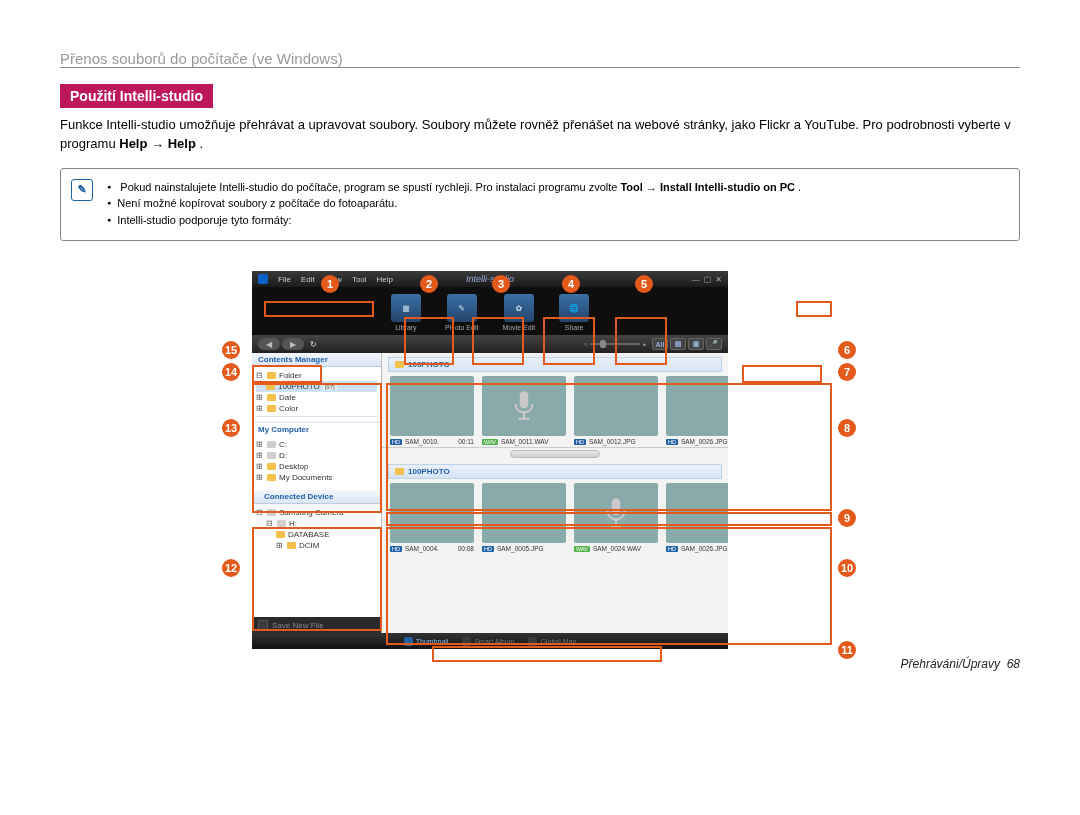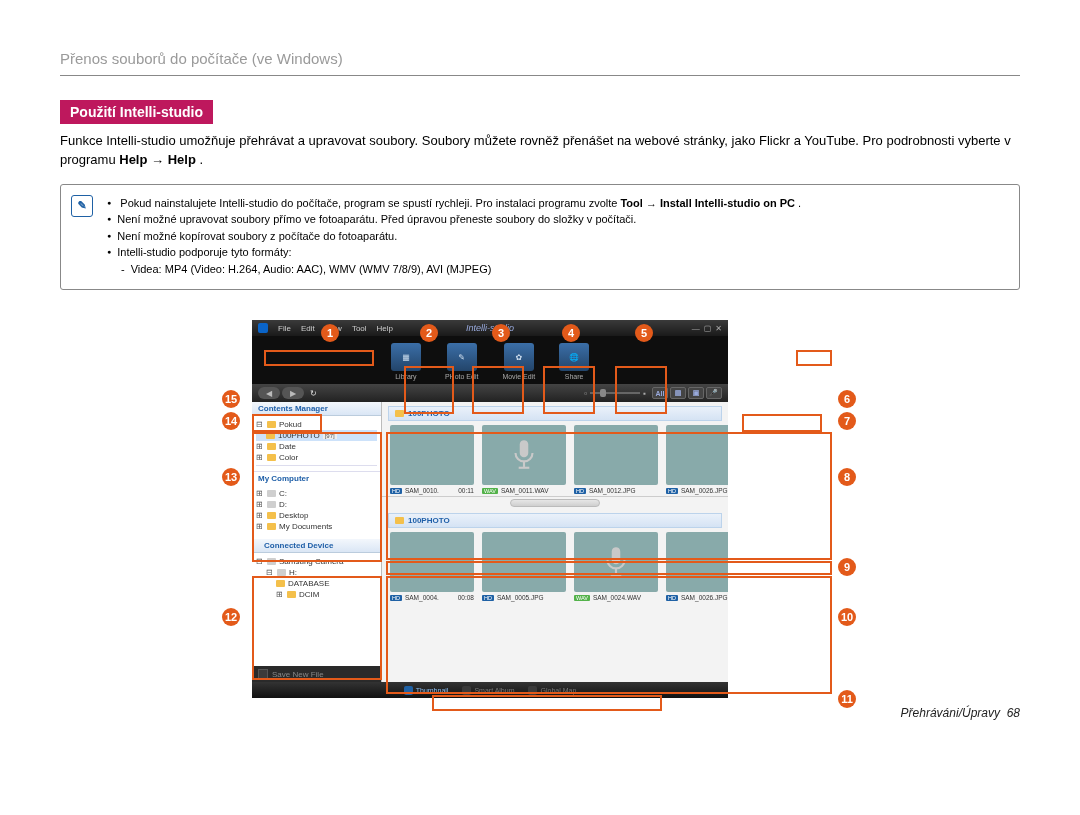--- a/index.html
+++ b/index.html
@@ -9,22 +9,22 @@
     width: 1080px;
     height: 815px;
     padding: 50px 60px 0 60px;
     font-size: 12px;
     color: #000;
   }
   .page-header {
     color: #9a9a9a;
     font-size: 15px;
     border-bottom: 1px solid #888;
-    padding-bottom: 8px;
-    margin-bottom: 24px;
+    padding-bottom: 0;
+    margin-bottom: 16px;
   }
   .section-title {
     display: inline-block;
     background: #be185d;
     color: #fff;
     font-weight: bold;
     font-size: 14px;
     padding: 4px 10px;
     margin-bottom: 8px;
   }
@@ -283,24 +283,22 @@
 </p>
 
 <div class="notebox">
   <div class="note-icon">✎</div>
   <ul>
     <li>
       <span>Pokud nainstalujete Intelli-studio do počítače, program se spustí rychleji. Pro instalaci programu zvolte </span>
       <b>Tool → Install Intelli-studio on PC</b>
       <span>.</span>
     </li>
-    <li>Není možné upravovat soubory přímo ve fotoaparátu. Před úpravou přeneste soubory do složky v počítači.</li>
     <li>Není možné kopírovat soubory z počítače do fotoaparátu.</li>
     <li>Intelli-studio podporuje tyto formáty:</li>
-    <li class="dash">Videa: MP4 (Video: H.264, Audio: AAC), WMV (WMV 7/8/9), AVI (MJPEG)</li>
   </ul>
 </div>
 
 
 <div class="shot-wrap">
 
   <div class="callout" style="left:81px; top:4px;">1</div>
   <div class="callout" style="left:180px; top:4px;">2</div>
   <div class="callout" style="left:252px; top:4px;">3</div>
   <div class="callout" style="left:322px; top:4px;">4</div>
@@ -393,21 +391,21 @@
       </div>
     </div>
 
     <div class="body">
       <div class="sidebar">
         <div class="panel-hd">Contents Manager</div>
         <div class="tree">
           <div class="row">
               <span class="exp">⊟</span>
               <span class="folder-ic"></span>
-              <span>Pokud</span>
+              <span>Folder</span>
             </div>
           <div class="row ind1 sel">
               <span class="folder-ic"></span>
               <span>100PHOTO</span>
               <span class="tag">[97]</span>
             </div>
           <div class="row">
               <span class="exp">⊞</span>
               <span class="folder-ic"></span>
               <span>Date</span>

